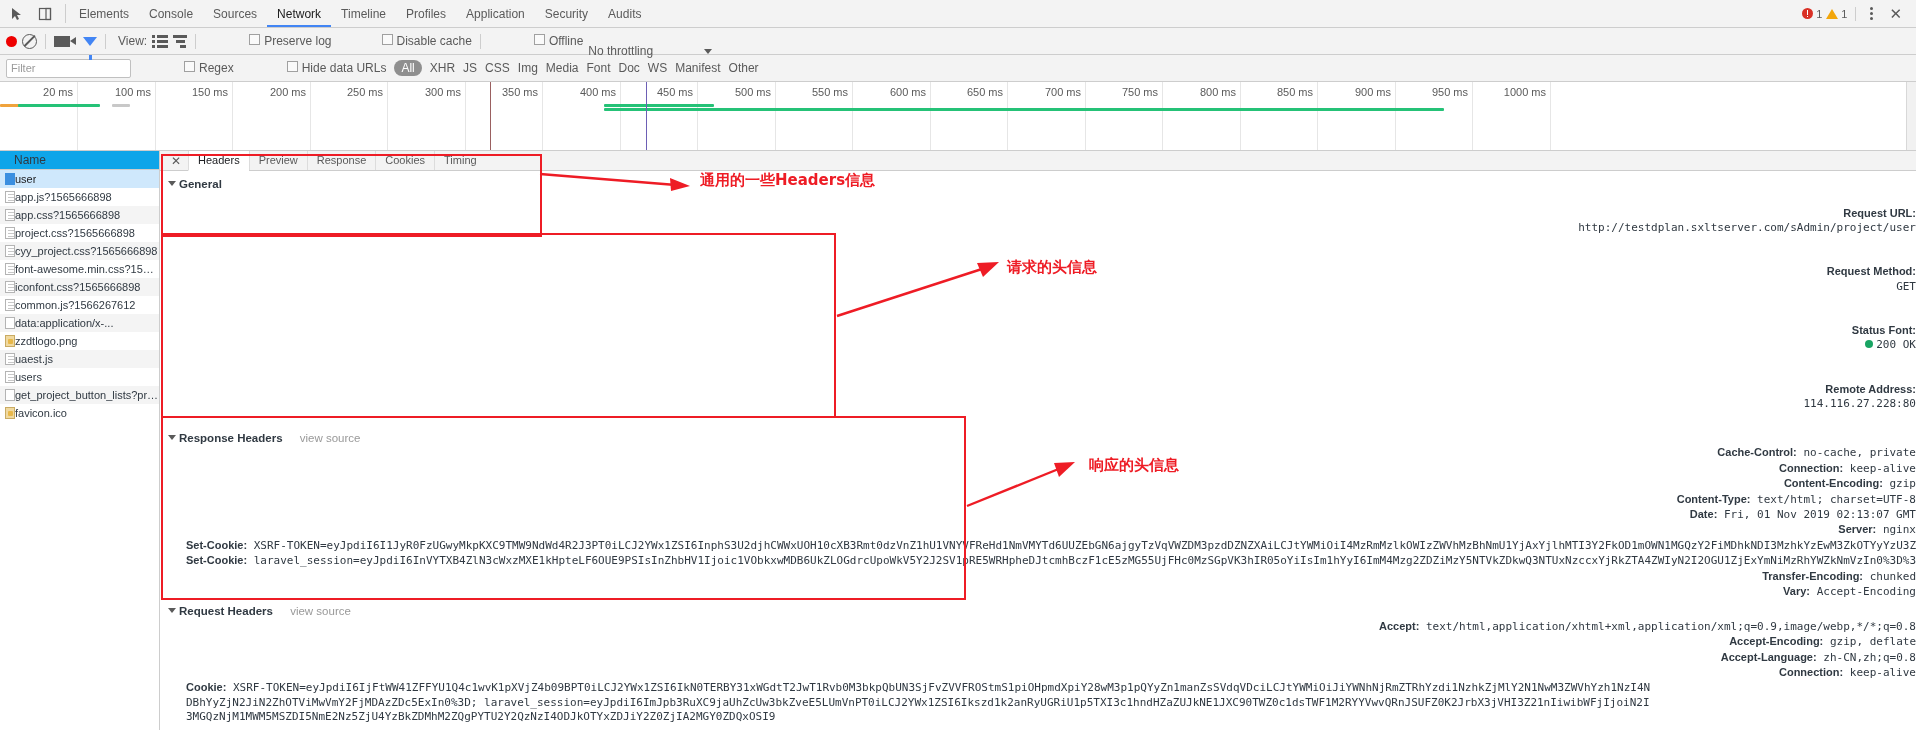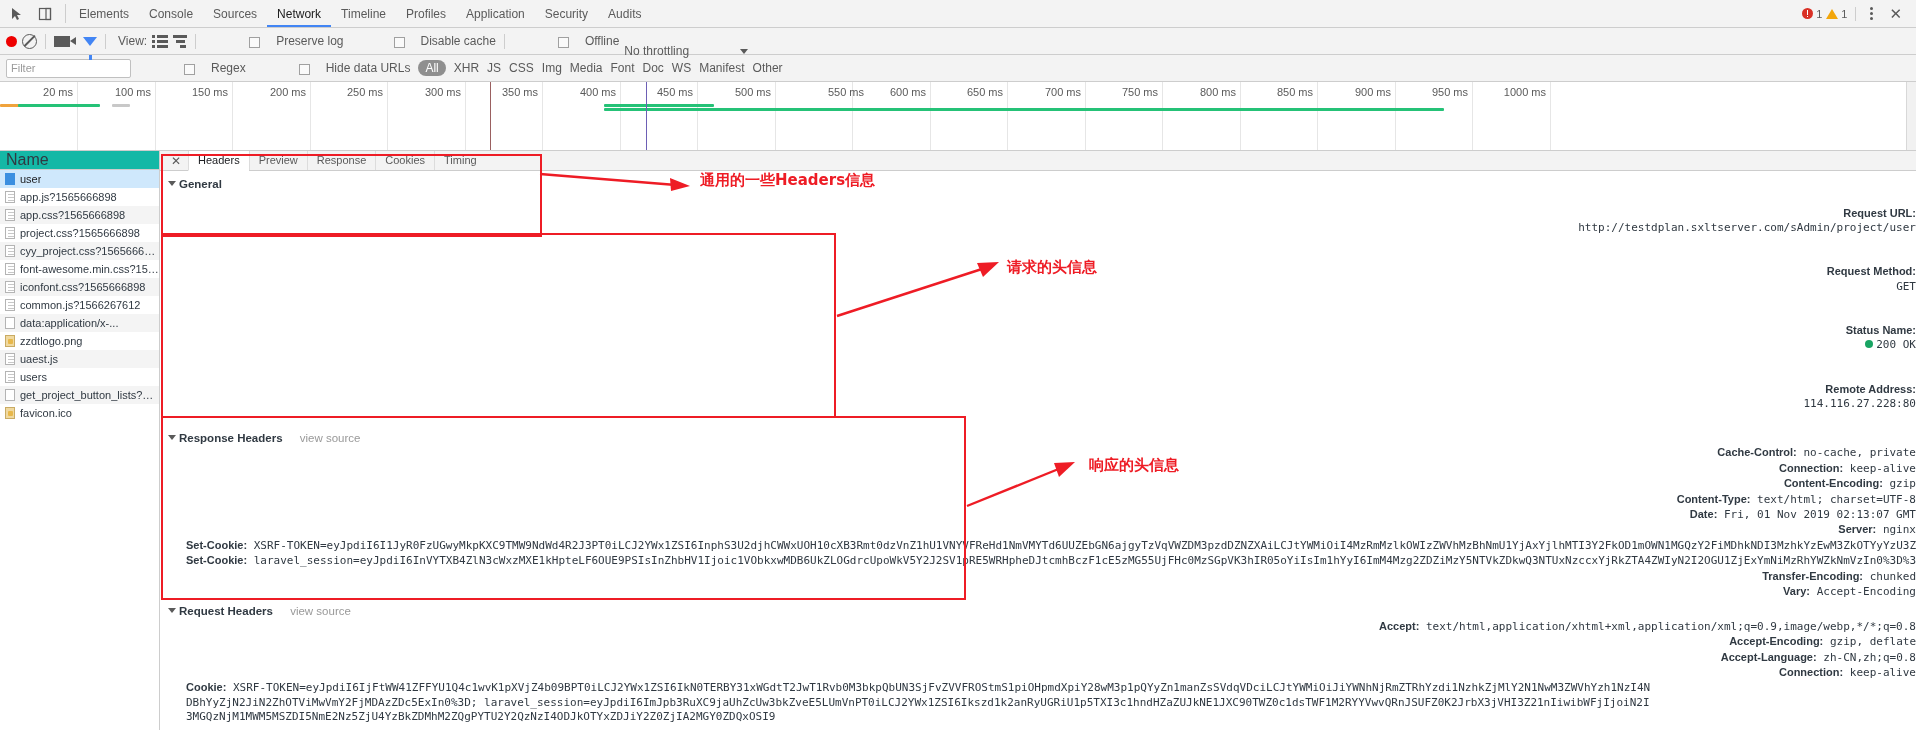--- a/index.html
+++ b/index.html
@@ -52,21 +52,21 @@
   .listico{display:flex;flex-direction:column;gap:2px;cursor:pointer;}
   .listico span{display:flex;gap:2px;align-items:center;}
   .listico b{display:block;width:3px;height:3px;background:#5a5a5a;}
   .listico u{display:block;width:11px;height:3px;background:#5a5a5a;}
   .waterico{display:flex;flex-direction:column;gap:2px;cursor:pointer;}
   .waterico u{display:block;height:3px;background:#5a5a5a;}
   .cb{
     width:11px;height:11px;border:1px solid #a0a0a0;background:#fafafa;display:inline-block;
     vertical-align:-1px;box-sizing:border-box;cursor:pointer;
   }
-  .cbl{display:flex;align-items:flex-end;gap:16px;cursor:pointer;white-space:nowrap;padding-left:45px;}
+  .cbl{display:flex;align-items:flex-start;gap:4px;cursor:pointer;white-space:nowrap;padding-left:45px;}
   .throttle{display:flex;align-items:center;gap:51px;cursor:pointer;margin-top:20px;}
   .caret{width:0;height:0;border-left:4px solid transparent;border-right:4px solid transparent;border-top:5px solid #5a5a5a;}
 
   
   .filterbar{
     height:26px;background:#f3f3f3;border-bottom:1px solid #cdcdcd;
     display:flex;align-items:center;padding:0 6px;gap:8px;font-size:12px;color:#5a5a5a;
   }
   .filterinput{
     width:115px;height:17px;border:1px solid #c0c0c0;background:#fff;border-radius:2px;
@@ -84,25 +84,25 @@
   .bar{position:absolute;height:3px;border-radius:1px;}
   .evline{position:absolute;top:0;bottom:0;width:1px;}
 
   
   .main{display:flex;height:calc(730px - 27px - 26px - 26px - 69px);}
   .namecol{
     width:160px;border-right:1px solid #cdcdcd;box-sizing:border-box;background:#fff;
     font-size:11px;color:#303942;overflow:hidden;
   }
   .namehead{
-    height:18px;line-height:18px;padding-left:6px;background:#14b8a6;
-    border-bottom:1px solid #cdcdcd;font-size:16px;color:#303942;
+    height:18px;line-height:18px;padding-left:14px;background:#0ea5e9;
+    border-bottom:1px solid #cdcdcd;font-size:12px;color:#303942;
   }
   .nrow{
-    height:18px;line-height:18px;display:flex;align-items:center;gap:5px;
+    height:18px;line-height:18px;display:flex;align-items:center;
     padding-left:5px;white-space:nowrap;overflow:hidden;cursor:pointer;
   }
   .nrow:nth-child(even){background:#f4f4f4;}
   .nrow.sel{background:#cfe8fc;}
   .fic{
     width:10px;height:12px;border:1px solid #b4b4b4;background:#fff;box-sizing:border-box;flex:0 0 auto;
   }
   .fic.lines{background:
     linear-gradient(#c8c8c8,#c8c8c8) 2px 2px/6px 1px no-repeat,
     linear-gradient(#c8c8c8,#c8c8c8) 2px 5px/6px 1px no-repeat,
@@ -297,21 +297,21 @@
     <div class="ruler-label" style="left:465px;">300 ms</div>
     <div class="ruler-line" style="left:542px;"></div>
     <div class="ruler-label" style="left:542px;">350 ms</div>
     <div class="ruler-line" style="left:620px;"></div>
     <div class="ruler-label" style="left:620px;">400 ms</div>
     <div class="ruler-line" style="left:697px;"></div>
     <div class="ruler-label" style="left:697px;">450 ms</div>
     <div class="ruler-line" style="left:775px;"></div>
     <div class="ruler-label" style="left:775px;">500 ms</div>
     <div class="ruler-line" style="left:852px;"></div>
-    <div class="ruler-label" style="left:852px;margin-left:16px;">550 ms</div>
+    <div class="ruler-label" style="left:852px;">550 ms</div>
     <div class="ruler-line" style="left:930px;"></div>
     <div class="ruler-label" style="left:930px;">600 ms</div>
     <div class="ruler-line" style="left:1007px;"></div>
     <div class="ruler-label" style="left:1007px;">650 ms</div>
     <div class="ruler-line" style="left:1085px;"></div>
     <div class="ruler-label" style="left:1085px;">700 ms</div>
     <div class="ruler-line" style="left:1162px;"></div>
     <div class="ruler-label" style="left:1162px;">750 ms</div>
     <div class="ruler-line" style="left:1240px;"></div>
     <div class="ruler-label" style="left:1240px;">800 ms</div>
@@ -413,21 +413,21 @@
         </div>
         <div class="hline">
           <span class="hname">Request URL:</span>
           <span class="hval">http://testdplan.sxltserver.com/sAdmin/project/user</span>
         </div>
         <div class="hline">
           <span class="hname">Request Method:</span>
           <span class="hval">GET</span>
         </div>
         <div class="hline">
-          <span class="hname">Status Name:</span>
+          <span class="hname">Status Font:</span>
           <span class="okdot"></span><span class="hval">200 OK</span>
         </div>
         <div class="hline">
           <span class="hname">Remote Address:</span>
           <span class="hval">114.116.27.228:80</span>
         </div>
 
         <div style="height:5px;"></div>
 
         <div class="secttitle">

